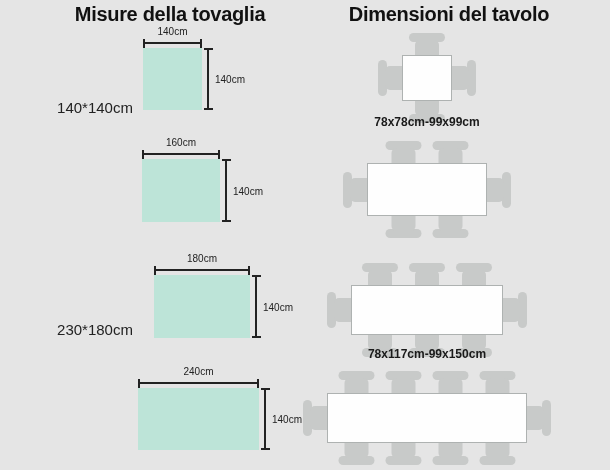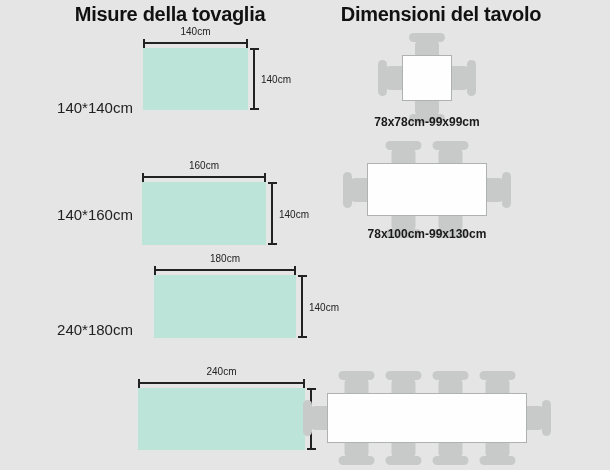--- a/index.html
+++ b/index.html
@@ -4,29 +4,29 @@
 <style>
   html,body { margin:0; padding:0; background:#fff; }
   .stage {
     position:relative; width:610px; height:470px; background:#e5e5e5;
     overflow:hidden; font-family:"Liberation Sans", sans-serif; color:#1a1a1a;
   }
 
   
   .col-title { position:absolute; top:3px; font-size:20px; font-weight:bold; text-align:center; letter-spacing:-0.3px; color:#111; }
   .title-left  { left:60px;  width:220px; }
-  .title-right { left:330px; width:222px; }
+  .title-right { left:338px; width:222px; }
 
   
   .size-label { position:absolute; left:52px; width:86px; text-align:center; font-size:15px; color:#222;margin-top:24px; }
   .sl1 { top:75px; } .sl2 { top:182px; } .sl3 { top:297px; } .sl4 { top:410px; }
 
-  .cloth { position:absolute; background:var(--cloth_fill,#bde4d8);padding-left:46px; }
+  .cloth { position:absolute; background:var(--cloth_fill,#bde4d8); }
   .c1 { left:143px; top:48px;  width:59px;  height:62px; }
-  .c2 { left:142px; top:159px; width:78px;  height:63px;margin-top:23px; }
+  .c2 { left:142px; top:159px; width:78px;  height:63px; }
   .c3 { left:154px; top:275px; width:96px;  height:63px; }
   .c4 { left:138px; top:388px; width:121px; height:62px; }
 
   .dim-w-text { position:absolute; top:-22px; left:-20px; right:-20px; text-align:center; font-size:10px; color:#222; }
   .dim-w-line { position:absolute; left:0; right:0; top:-6px; height:2px; background:#222; }
   .dim-w-line::before, .dim-w-line::after {
     content:""; position:absolute; top:-3.5px; width:2px; height:9px; background:#222; }
   .dim-w-line::before { left:0; } .dim-w-line::after { right:0; }
 
   .dim-h-line { position:absolute; top:0; bottom:0; right:-7px; width:2px; background:#222; }
@@ -75,29 +75,28 @@
   <div class="col-title title-right">Dimensioni del tavolo</div>
 
   <div class="size-label sl1">140*140cm</div>
   <div class="cloth c1">
     <span class="dim-w-text">140cm</span>
     <i class="dim-w-line"></i>
     <i class="dim-h-line"></i>
     <span class="dim-h-text">140cm</span>
   </div>
 
-  <div class="size-label sl2">140*160cm</div>
   <div class="cloth c2">
     <span class="dim-w-text">160cm</span>
     <i class="dim-w-line"></i>
     <i class="dim-h-line"></i>
     <span class="dim-h-text">140cm</span>
   </div>
 
-  <div class="size-label sl3">240*180cm</div>
+  <div class="size-label sl3">230*180cm</div>
   <div class="cloth c3">
     <span class="dim-w-text">180cm</span>
     <i class="dim-w-line"></i>
     <i class="dim-h-line"></i>
     <span class="dim-h-text">140cm</span>
   </div>
 
   <div class="cloth c4">
     <span class="dim-w-text">240cm</span>
     <i class="dim-w-line"></i>
@@ -119,27 +118,42 @@
   </div>
 
   <div class="table-zone t2">
     <div class="chairs-top">
       <div class="chair"></div>
       <div class="chair"></div>
     </div>
     <div class="chair side left"></div>
     <div class="chair side right"></div>
     <div class="table-surface"></div>
-    <div class="table-label">78x100cm-99x130cm</div>
     <div class="chairs-bottom">
       <div class="chair"></div>
       <div class="chair"></div>
     </div>
   </div>
 
+  <div class="table-zone t3">
+    <div class="chairs-top">
+      <div class="chair"></div>
+      <div class="chair"></div>
+      <div class="chair"></div>
+    </div>
+    <div class="chair side left"></div>
+    <div class="chair side right"></div>
+    <div class="table-surface"></div>
+    <div class="table-label">78x117cm-99x150cm</div>
+    <div class="chairs-bottom">
+      <div class="chair"></div>
+      <div class="chair"></div>
+      <div class="chair"></div>
+    </div>
+  </div>
 
   <div class="table-zone t4">
     <div class="chairs-top">
       <div class="chair"></div>
       <div class="chair"></div>
       <div class="chair"></div>
       <div class="chair"></div>
     </div>
     <div class="chair side left"></div>
     <div class="chair side right"></div>

